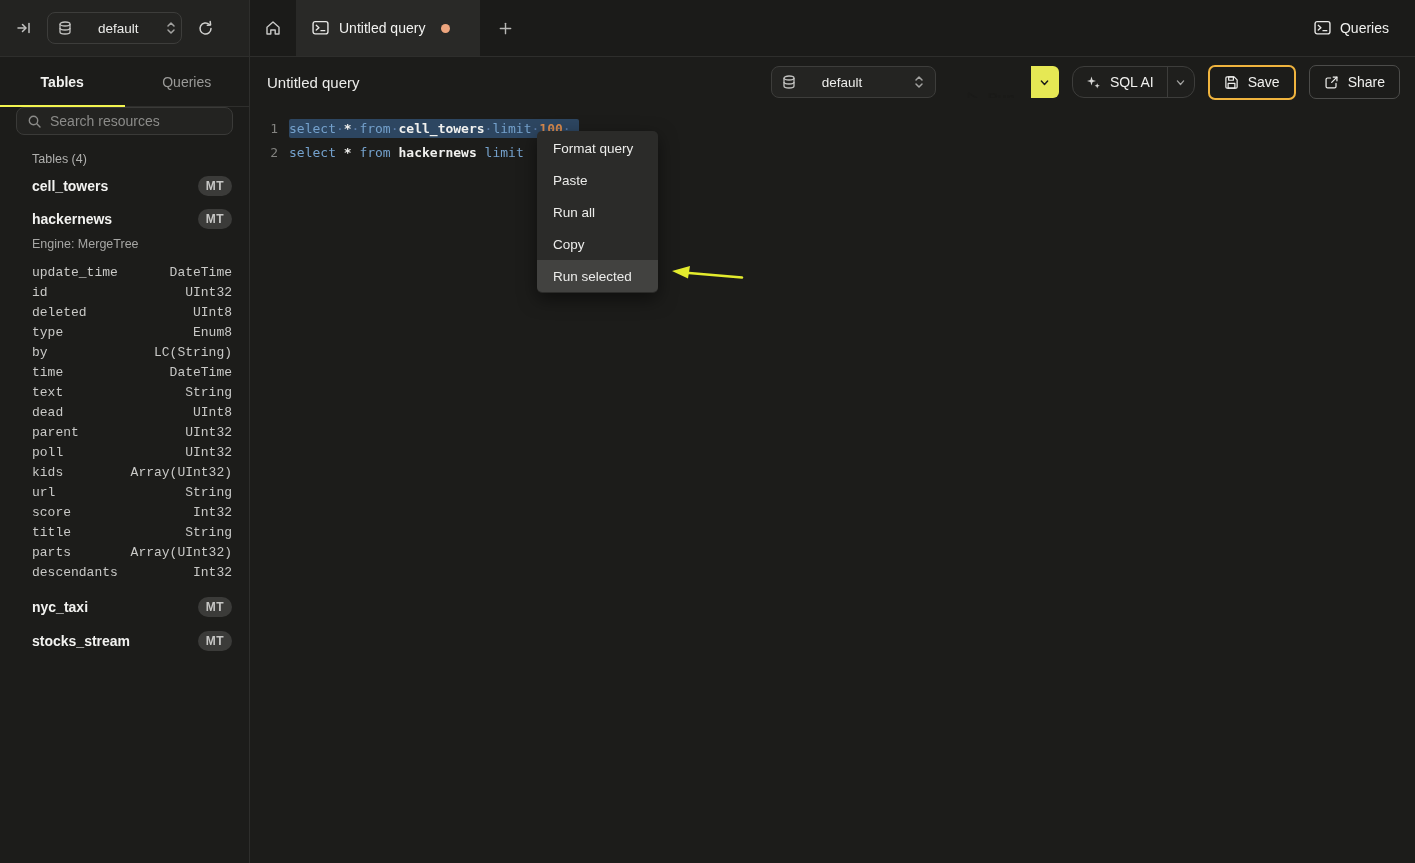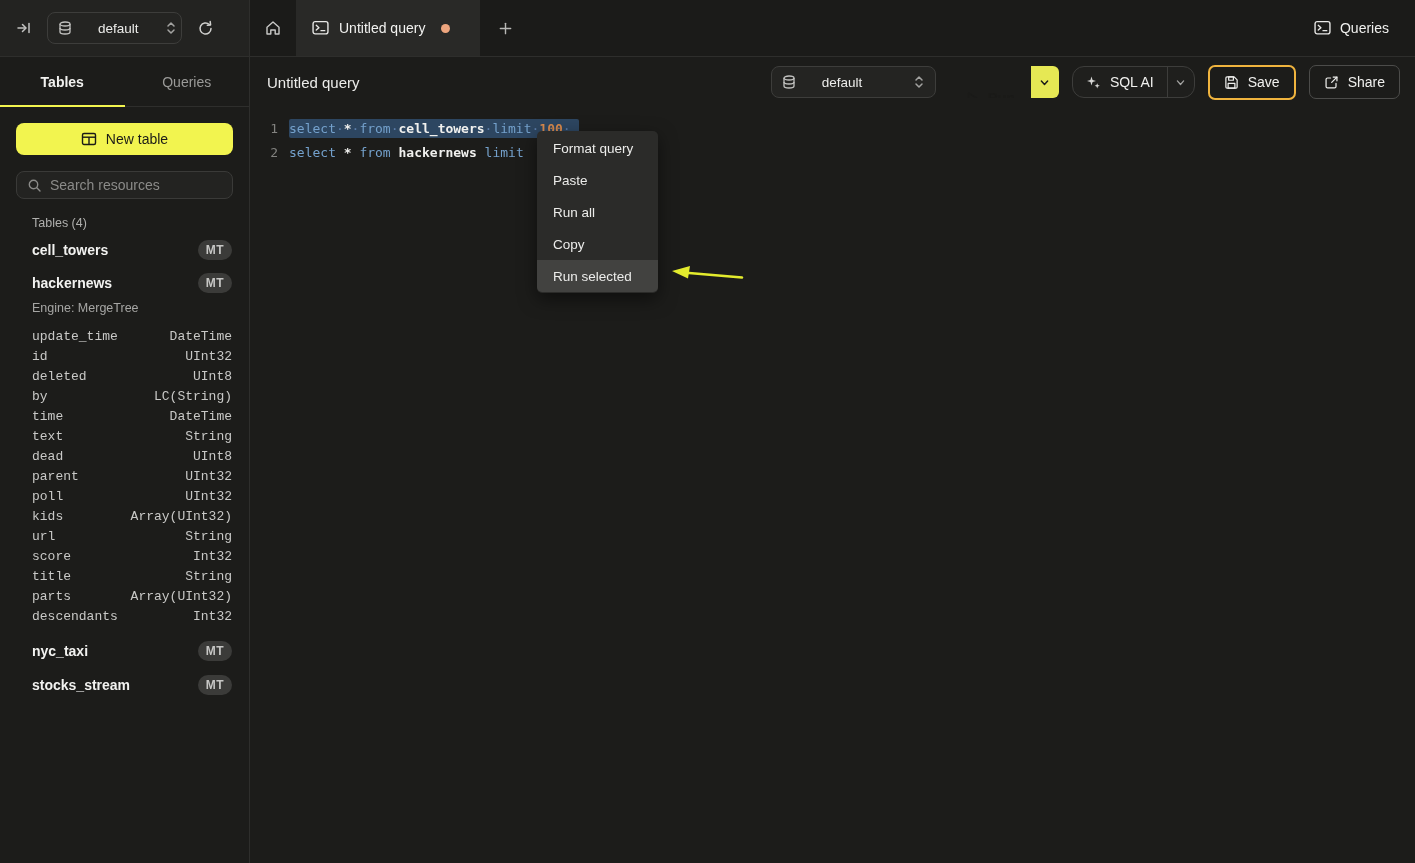--- a/index.html
+++ b/index.html
@@ -217,30 +217,20 @@
   </div>
 </div>
 
 <div id="sidebar">
   <div id="sidebar-tabs">
     <div class="side-tab active">Tables</div>
     <div class="side-tab inactive">Queries</div>
     <div id="tab-underline" style="background: rgb(242, 244, 79);"></div>
   </div>
 
-  <div id="new-table-btn" style="background: rgb(242, 244, 79);">
-    <span>
-      <svg width="16" height="16" viewBox="0 0 16 16" fill="none" stroke="#1b1b17" stroke-width="1.4" stroke-linejoin="round">
-        <rect x="1.5" y="2.5" width="13" height="11" rx="1.5"></rect>
-        <line x1="1.5" y1="6.2" x2="14.5" y2="6.2"></line>
-        <line x1="8" y1="6.2" x2="8" y2="13.5"></line>
-      </svg>
-    </span>
-    <span>New table</span>
-  </div>
 
   <div id="search-box">
     <span>
       <svg width="15" height="15" viewBox="0 0 15 15" fill="none" stroke="#8b8b89" stroke-width="1.4" stroke-linecap="round">
         <circle cx="6.5" cy="6.5" r="4.2"></circle>
           <line x1="9.8" y1="9.8" x2="13" y2="13"></line>
       </svg>
     </span>
     <input type="text" placeholder="Search resources" style="">
   </div>
@@ -263,20 +253,24 @@
         <span>update_time</span>
         <span>DateTime</span>
       </div>
     <div class="col-row">
         <span>id</span>
         <span>UInt32</span>
       </div>
     <div class="col-row">
         <span>deleted</span>
         <span>UInt8</span>
+      </div>
+    <div class="col-row">
+        <span>type</span>
+        <span>Enum8</span>
       </div>
     <div class="col-row">
         <span>by</span>
         <span>LC(String)</span>
       </div>
     <div class="col-row">
         <span>time</span>
         <span>DateTime</span>
       </div>
     <div class="col-row">

